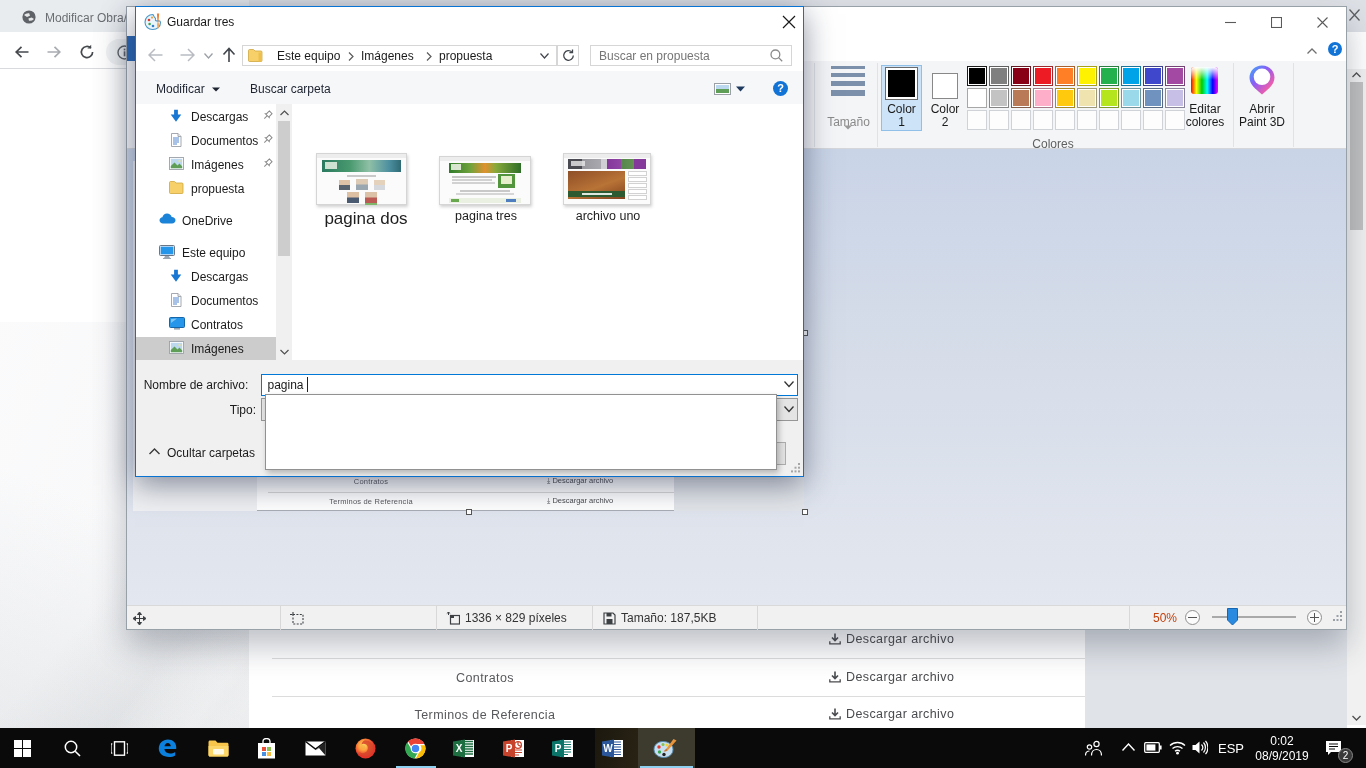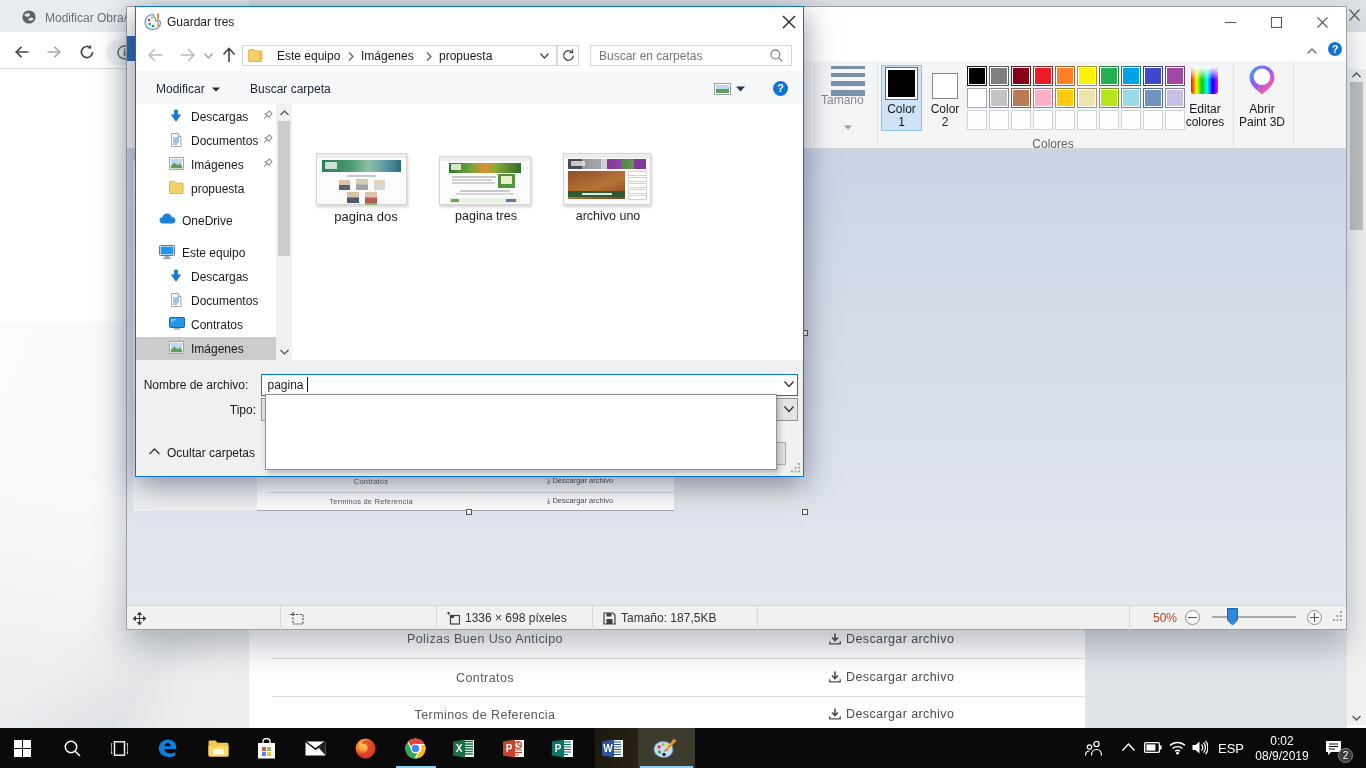--- a/index.html
+++ b/index.html
@@ -44,21 +44,20 @@
 
 <div class="a" id="bigchrome" style="left:249px;top:0;width:1117px;height:728px;background:#fff;">
   <div class="a" style="left:0;top:0;width:1117px;height:32px;background:#dee1e6"></div>
   <svg class="a" style="left:1100px;top:9px" width="11" height="12" viewBox="0 0 11 12">
       <path d="M0.5 0.5 L10.5 11.5 M10.5 0.5 L0.5 11.5" stroke="#5c5f63" stroke-width="1.3"></path>
     </svg>
 
   <div class="a" style="left:836px;top:69px;width:262px;height:659px;background:#e0e3e8"></div>
 
   <div class="a" style="left:0;top:625px;width:836px;height:103px;background:#fff"></div>
-  <div class="a" style="left:0;top:626px;width:836px;height:20px;text-align:center"><span style="font-size:12.5px;color:#58595c;letter-spacing:.4px;position:relative;left:-182px;top:6px">Polizas Buen Uso Anticipo</span></div>
   <div class="a" style="left:23px;top:658px;width:813px;height:1px;background:#dcdcdc"></div>
   <div class="a" style="left:0;top:664px;width:836px;height:20px;text-align:center"><span style="font-size:12.5px;color:#58595c;letter-spacing:.4px;position:relative;left:-182px;top:7px">Contratos</span></div>
   <div class="a" style="left:23px;top:696px;width:813px;height:1px;background:#dcdcdc"></div>
   <div class="a" style="left:0;top:701px;width:836px;height:20px;text-align:center"><span style="font-size:12.5px;color:#58595c;letter-spacing:.4px;position:relative;left:-182px;top:7px">Terminos de Referencia</span></div>
   <div class="dlnk a" style="left:580px;top:632px">
       <svg class="dlico" viewBox="0 0 12 12">
         <path d="M6 0.5 V7 M3 4.5 L6 7.6 L9 4.5" stroke="#4a4b4e" stroke-width="1.6" fill="none"></path>
         <path d="M0.8 8.2 V10.8 H11.2 V8.2" stroke="#4a4b4e" stroke-width="1.3" fill="none"></path>
       </svg>
       <span>Descargar archivo</span>
@@ -110,21 +109,21 @@
   <div class="a" style="left:0;top:54px;width:1219px;height:88px;background:#f4f5f7;border-bottom:1px solid #d4d6da"></div>
   <div class="a" style="left:687px;top:56px;width:1px;height:84px;background:#e1e2e5"></div>
   <div class="a" style="left:750px;top:56px;width:1px;height:84px;background:#e1e2e5"></div>
   <div class="a" style="left:1106px;top:56px;width:1px;height:84px;background:#e1e2e5"></div>
   <div class="a" style="left:1166px;top:56px;width:1px;height:84px;background:#e1e2e5"></div>
 
   <div class="a" style="left:704px;top:59px;width:34px;height:3px;background:#7c90ac"></div>
   <div class="a" style="left:704px;top:66px;width:34px;height:4px;background:#7c90ac"></div>
   <div class="a" style="left:704px;top:74px;width:34px;height:5px;background:#7c90ac"></div>
   <div class="a" style="left:704px;top:83px;width:34px;height:6px;background:#7c90ac"></div>
-  <div class="a" style="left:694px;top:86px;width:55px;height:14px;color:#8a8a8a">Tamaño</div>
+  <div class="a" style="left:694px;top:108px;width:55px;height:14px;text-align:center;color:#8a8a8a">Tamaño</div>
   <svg class="a" style="left:717px;top:118px" width="8" height="5" viewBox="0 0 8 5">
       <path d="M0 0.5 L4 4.5 L8 0.5" fill="#9a9a9a"></path>
     </svg>
 
   <div class="a" style="left:754px;top:58px;width:41px;height:66px;background:#cde3f7;border:1px solid #90c0e8"></div>
   <div class="a" style="left:758px;top:60px;width:33px;height:33px;background:#000;border:1px solid #6a6a6a;box-shadow:inset 0 0 0 2px #fff"></div>
   <div class="a" style="left:754px;top:96px;width:41px;height:26px;text-align:center;line-height:13px">Color<br>1</div>
 
   <div class="a" style="left:805px;top:66px;width:26px;height:26px;background:#fff;border:1px solid #888;box-shadow:inset 0 0 0 2px #fff"></div>
   <div class="a" style="left:797px;top:96px;width:42px;height:26px;text-align:center;line-height:13px">Color<br>2</div>
@@ -208,21 +207,21 @@
       </svg>
     <svg class="a" style="left:163px;top:6px" width="14" height="13" viewBox="0 0 14 13">
         <rect x="3" y="2.5" width="10" height="9.5" fill="none" stroke="#3c4043" stroke-width="1.1" stroke-dasharray="2 1.4"></rect>
         <path d="M3 0 V2 M0 2.5 H2.5" stroke="#3c4043" stroke-width="1.1"></path>
       </svg>
     <svg class="a" style="left:319px;top:6px" width="14" height="13" viewBox="0 0 14 13">
         <path d="M2.5 0 V3 M0.8 1.5 L2.5 0 L4.2 1.5" stroke="#3c4043" stroke-width="1" fill="none"></path>
         <rect x="4.5" y="3.5" width="9" height="8.5" fill="none" stroke="#3c4043" stroke-width="1.2"></rect>
         <rect x="4.5" y="3.5" width="3.5" height="2.5" fill="#3c4043"></rect>
       </svg>
-    <div class="a" style="left:338px;top:5px;color:#333">1336 × 698 píxeles</div>
+    <div class="a" style="left:338px;top:5px;color:#333">1336 × 829 píxeles</div>
     <svg class="a" style="left:476px;top:6px" width="13" height="13" viewBox="0 0 13 13">
         <path d="M1 1 H10 L12 3 V12 H1 Z" fill="none" stroke="#3c4043" stroke-width="1.2"></path>
         <rect x="3.5" y="7" width="6" height="5" fill="#3c4043"></rect>
         <rect x="3.5" y="1" width="5" height="3.5" fill="#3c4043"></rect>
       </svg>
     <div class="a" style="left:494px;top:5px;color:#333">Tamaño: 187,5KB</div>
     <div class="a" style="left:1026px;top:5px;color:#c2410c">50%</div>
     <div class="a" style="left:1058px;top:4px;width:15px;height:15px;border-radius:50%;border:1px solid #8f8f8f;background:#fbfbfb"></div>
     <div class="a" style="left:1061px;top:10.5px;width:9px;height:1.6px;background:#555"></div>
     <div class="a" style="left:1085px;top:10px;width:84px;height:2px;background:#a9a9a9"></div>
@@ -290,21 +289,21 @@
   <svg class="a" style="left:404px;top:46px" width="9" height="6" viewBox="0 0 9 6">
       <path d="M0.5 0.5 L4.5 5 L8.5 0.5" stroke="#41464c" stroke-width="1.2" fill="none"></path>
     </svg>
   <div class="a" style="left:421px;top:38px;width:22px;height:21px;background:#fff;border:1px solid #d6d6d6"></div>
   <svg class="a" style="left:426px;top:42px" width="13" height="13" viewBox="0 0 13 13">
       <path d="M11.3 6.5 A4.8 4.8 0 1 1 9.9 3.1" stroke="#41464c" stroke-width="1.3" fill="none"></path>
       <path d="M10.5 0.5 V3.6 H7.4" stroke="#41464c" stroke-width="1.3" fill="none"></path>
     </svg>
 
   <div class="a" style="left:454px;top:38px;width:202px;height:21px;background:#fff;border:1px solid #d6d6d6"></div>
-  <div class="a" style="left:463px;top:42px;color:#767676">Buscar en carpetas</div>
+  <div class="a" style="left:463px;top:42px;color:#767676">Buscar en propuesta</div>
   <svg class="a" style="left:634px;top:42px" width="13" height="13" viewBox="0 0 13 13">
       <circle cx="5.4" cy="5.4" r="4.4" stroke="#8a8a8a" stroke-width="1.3" fill="none"></circle>
       <path d="M8.6 8.6 L12.2 12.2" stroke="#8a8a8a" stroke-width="1.3"></path>
     </svg>
 
   <div class="a" style="left:0;top:64px;width:667px;height:33px;background:#f6f7f9"></div>
   <div class="a" style="left:20px;top:75px;color:#1d2430">Modificar</div>
   <svg class="a" style="left:76px;top:80px" width="8" height="5" viewBox="0 0 8 5">
       <path d="M0 0.5 L4 4.5 L8 0.5" fill="#1d2430"></path>
     </svg>
@@ -459,21 +458,21 @@
 <div class="a" style="left:7px;top:7px;width:14px;height:5px;background:#e8e8ea;opacity:.8"></div>
 <div class="a" style="left:4px;top:17px;width:57px;height:28px;background:linear-gradient(160deg,#8f4f28,#b87336 55%,#82421e)"></div>
 <div class="a" style="left:4px;top:37px;width:57px;height:6px;background:#2d5a30"></div>
 <div class="a" style="left:18px;top:39px;width:30px;height:1.5px;background:#dfe8df"></div>
 <div class="a" style="left:64px;top:17px;width:19px;height:4.5px;border:1px solid #d2d2d2;background:#fff"></div>
 <div class="a" style="left:64px;top:23px;width:19px;height:4.5px;border:1px solid #d2d2d2;background:#fff"></div>
 <div class="a" style="left:64px;top:29px;width:19px;height:4.5px;border:1px solid #d2d2d2;background:#fff"></div>
 <div class="a" style="left:64px;top:35px;width:19px;height:4.5px;border:1px solid #d2d2d2;background:#fff"></div>
 <div class="a" style="left:64px;top:41px;width:19px;height:4.5px;border:1px solid #d2d2d2;background:#fff"></div>
 </div>
-      <div class="a" style="left:185px;top:105px;width:90px;text-align:center;font-size:13px;color:#1e1e1e">pagina dos</div>
+      <div class="a" style="left:185px;top:105px;width:90px;text-align:center;font-size:17px;color:#1e1e1e">pagina dos</div>
 <div class="a" style="left:305px;top:105px;width:90px;text-align:center;font-size:12.5px;color:#1e1e1e">pagina tres</div>
 <div class="a" style="left:427px;top:105px;width:90px;text-align:center;font-size:12.5px;color:#1e1e1e">archivo uno</div>
     </div>
 
   <div class="a" id="botpanel" style="left:0;top:353px;width:667px;height:116px;background:#f0f0f0">
   <div class="a" style="left:0;top:18px;width:120px;text-align:center;color:#1b1b1b">Nombre de archivo:</div>
   <div class="a" style="left:124.5px;top:13.5px;width:537px;height:22px;background:#fff;border:1.5px solid #0078d7"></div>
   <div class="a" style="left:131.5px;top:18px;color:#1b1b1b">pagina</div>
   <div class="a" style="left:171px;top:16.5px;width:1px;height:15px;background:#222"></div>
   <svg class="a" style="left:648px;top:21px" width="10" height="7" viewBox="0 0 10 7">

